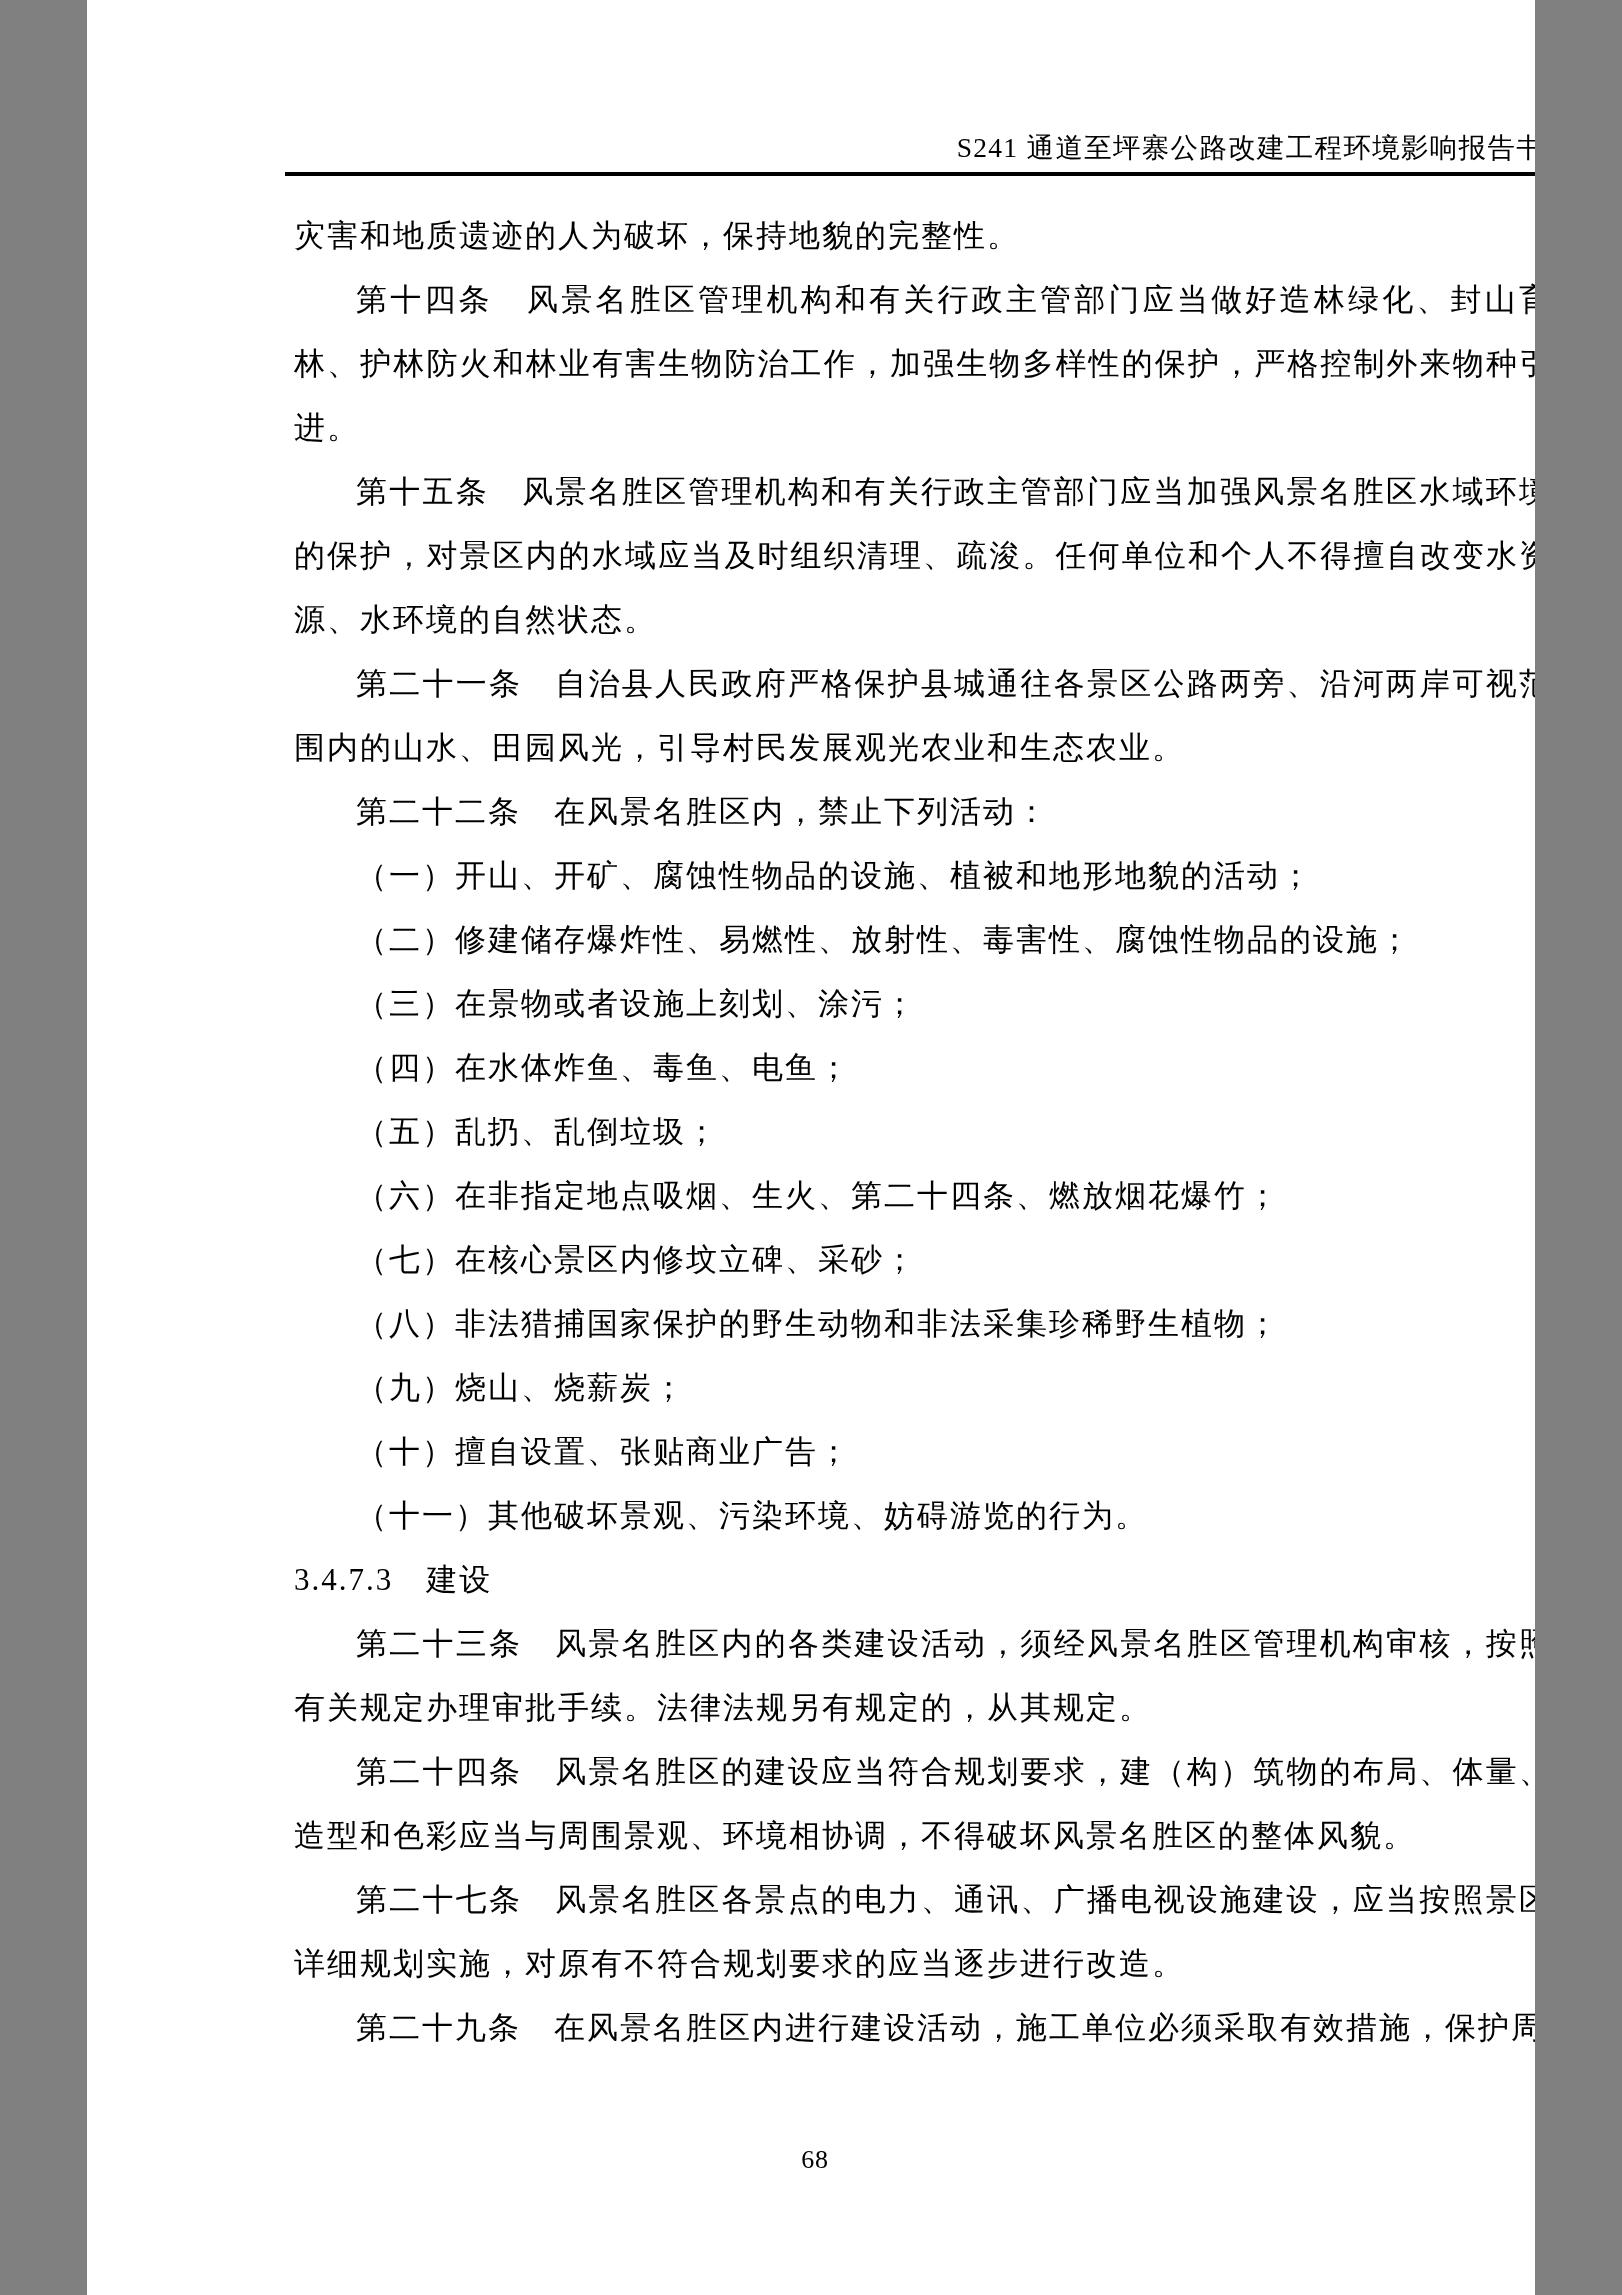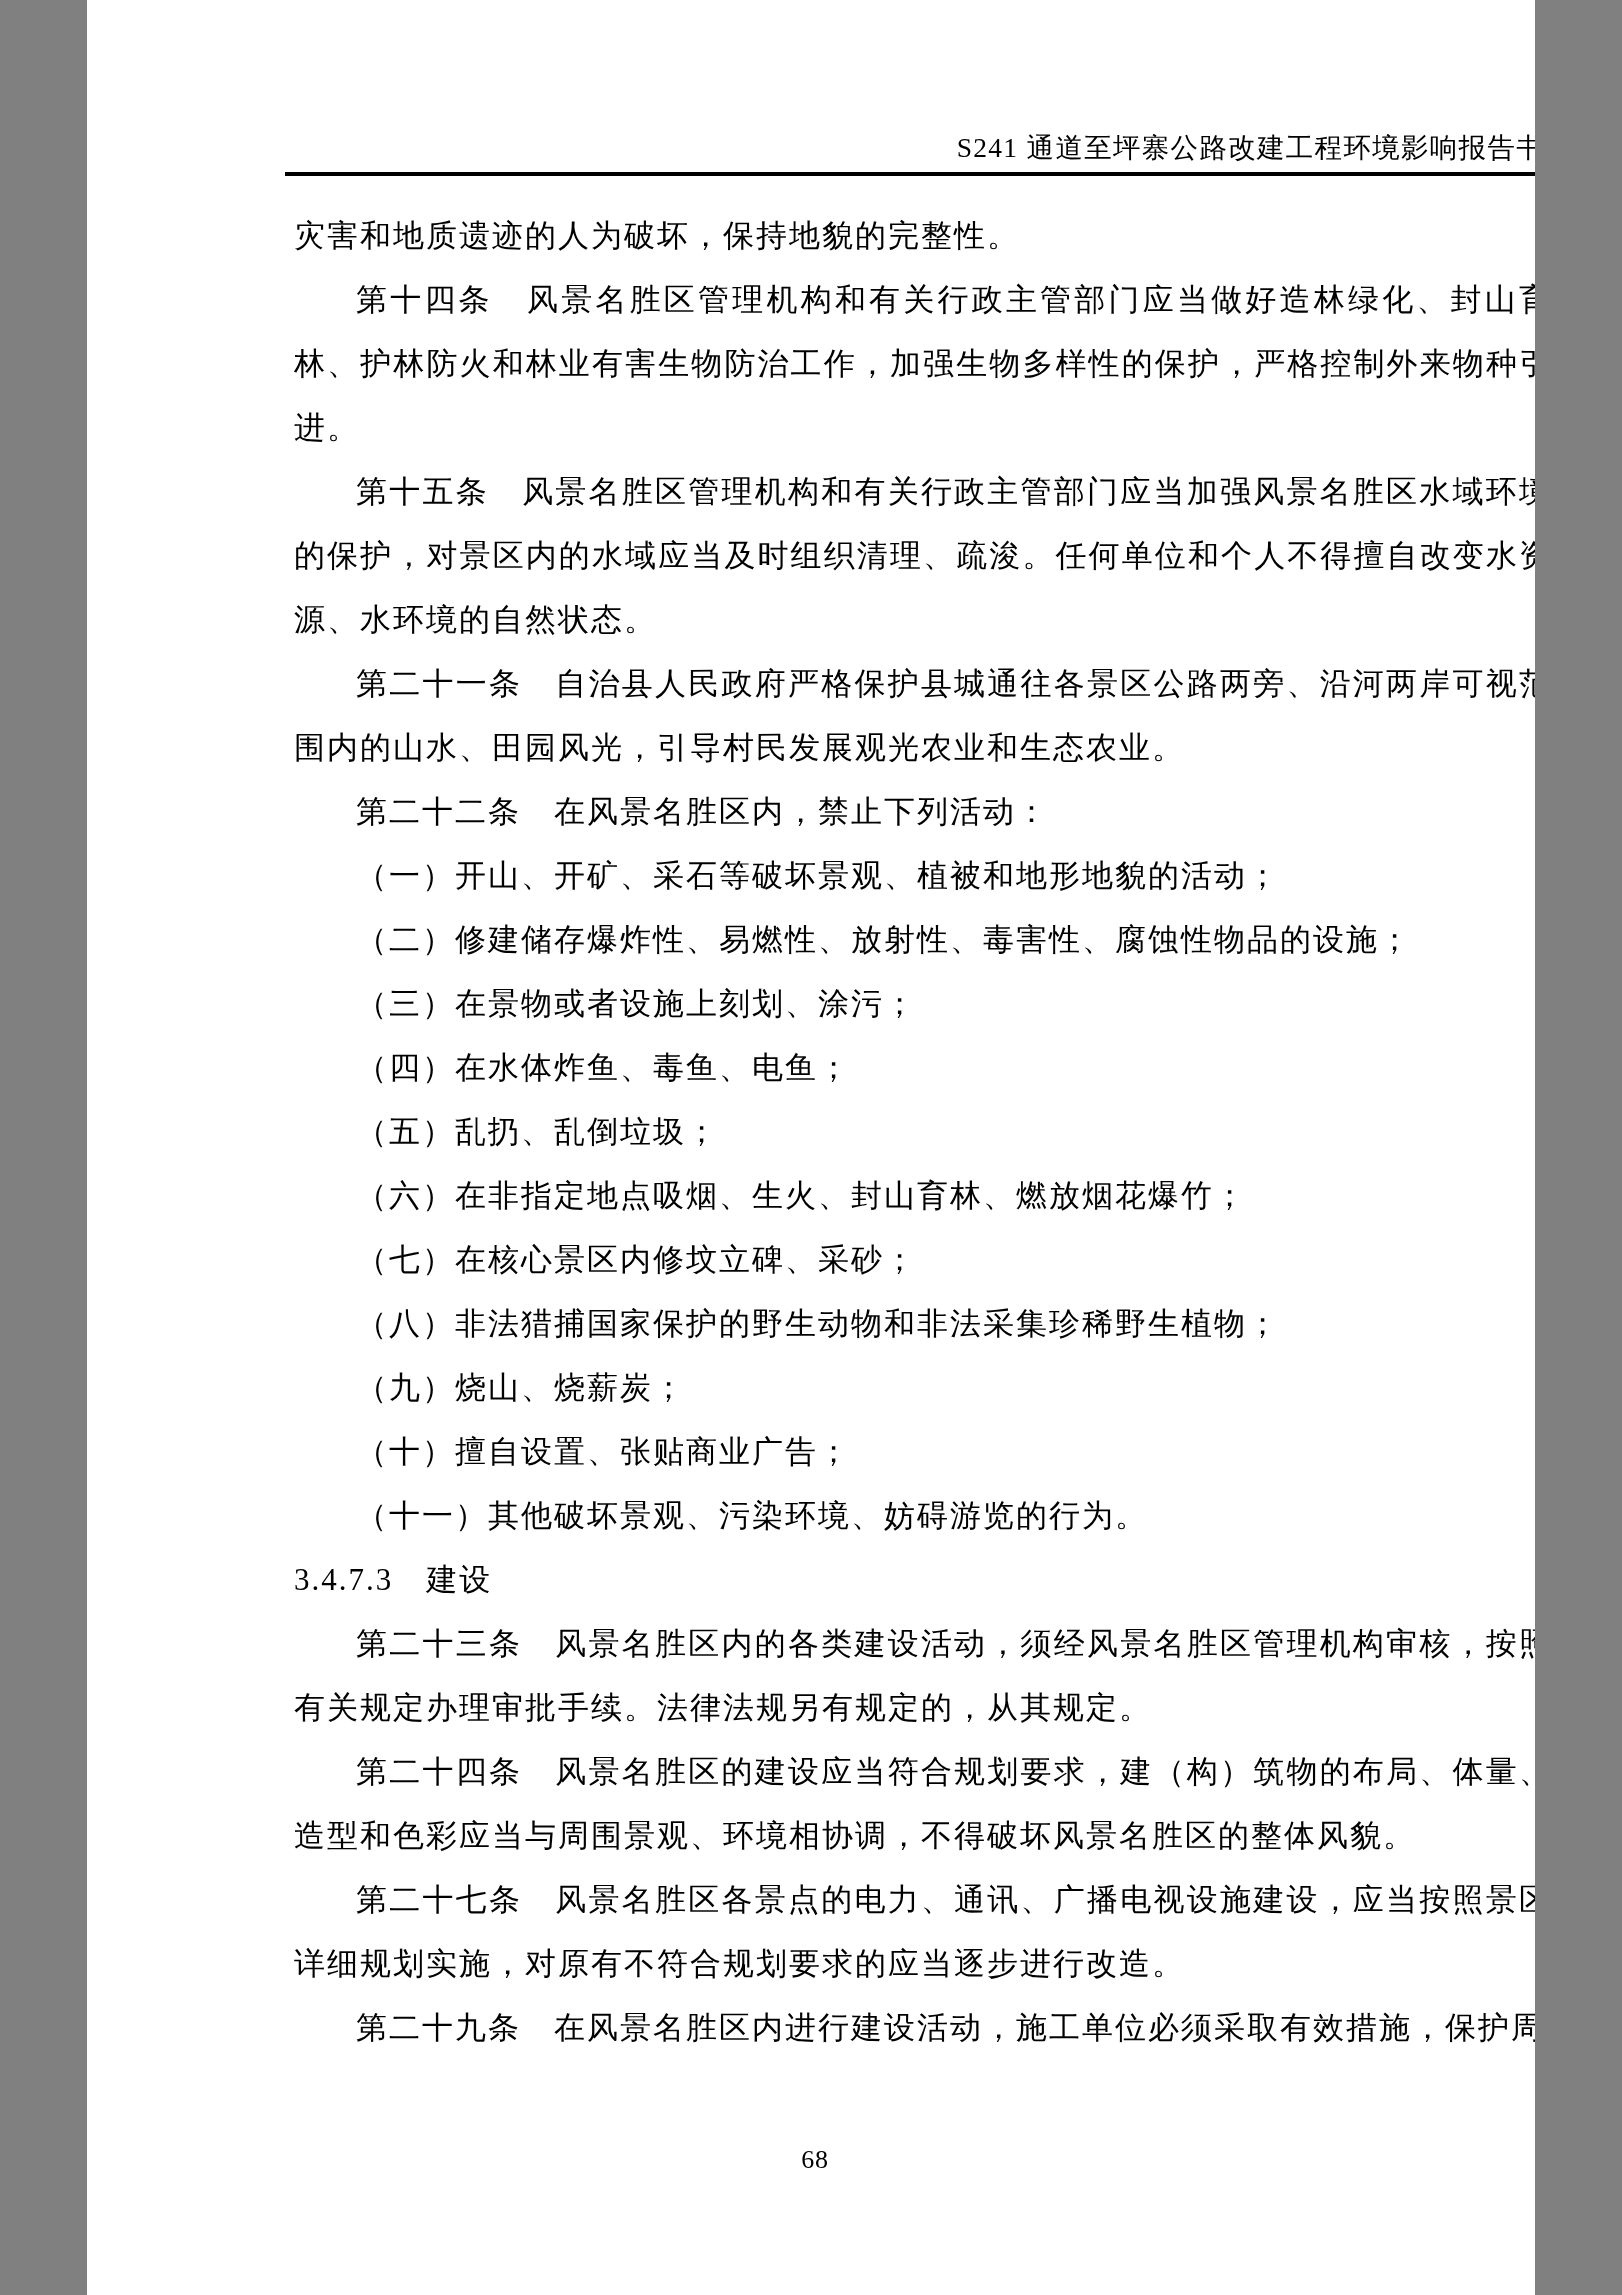--- a/index.html
+++ b/index.html
@@ -71,26 +71,26 @@
   <div class="header-block">
     <span>S241 通道至坪寨公路改建工程环境影响报告书</span>
   </div>
 
   <div class="document-body">
       <p class="para plain">灾害和地质遗迹的人为破坏，保持地貌的完整性。</p>
       <p class="para indent">第十四条　风景名胜区管理机构和有关行政主管部门应当做好造林绿化、封山育林、护林防火和林业有害生物防治工作，加强生物多样性的保护，严格控制外来物种引进。</p>
       <p class="para indent">第十五条　风景名胜区管理机构和有关行政主管部门应当加强风景名胜区水域环境的保护，对景区内的水域应当及时组织清理、疏浚。任何单位和个人不得擅自改变水资源、水环境的自然状态。</p>
       <p class="para indent">第二十一条　自治县人民政府严格保护县城通往各景区公路两旁、沿河两岸可视范围内的山水、田园风光，引导村民发展观光农业和生态农业。</p>
       <p class="para indent">第二十二条　在风景名胜区内，禁止下列活动：</p>
-      <p class="para indent">（一）开山、开矿、采石等破坏景观、植被和地形地貌的活动；</p>
+      <p class="para indent">（一）开山、开矿、腐蚀性物品的设施、植被和地形地貌的活动；</p>
       <p class="para indent">（二）修建储存爆炸性、易燃性、放射性、毒害性、腐蚀性物品的设施；</p>
       <p class="para indent">（三）在景物或者设施上刻划、涂污；</p>
       <p class="para indent">（四）在水体炸鱼、毒鱼、电鱼；</p>
       <p class="para indent">（五）乱扔、乱倒垃圾；</p>
-      <p class="para indent">（六）在非指定地点吸烟、生火、封山育林、燃放烟花爆竹；</p>
+      <p class="para indent">（六）在非指定地点吸烟、生火、第二十四条、燃放烟花爆竹；</p>
       <p class="para indent">（七）在核心景区内修坟立碑、采砂；</p>
       <p class="para indent">（八）非法猎捕国家保护的野生动物和非法采集珍稀野生植物；</p>
       <p class="para indent">（九）烧山、烧薪炭；</p>
       <p class="para indent">（十）擅自设置、张贴商业广告；</p>
       <p class="para indent">（十一）其他破坏景观、污染环境、妨碍游览的行为。</p>
       <p class="para heading">3.4.7.3　建设</p>
       <p class="para indent">第二十三条　风景名胜区内的各类建设活动，须经风景名胜区管理机构审核，按照有关规定办理审批手续。法律法规另有规定的，从其规定。</p>
       <p class="para indent">第二十四条　风景名胜区的建设应当符合规划要求，建（构）筑物的布局、体量、造型和色彩应当与周围景观、环境相协调，不得破坏风景名胜区的整体风貌。</p>
       <p class="para indent">第二十七条　风景名胜区各景点的电力、通讯、广播电视设施建设，应当按照景区详细规划实施，对原有不符合规划要求的应当逐步进行改造。</p>
       <p class="para indent">第二十九条　在风景名胜区内进行建设活动，施工单位必须采取有效措施，保护周</p>

